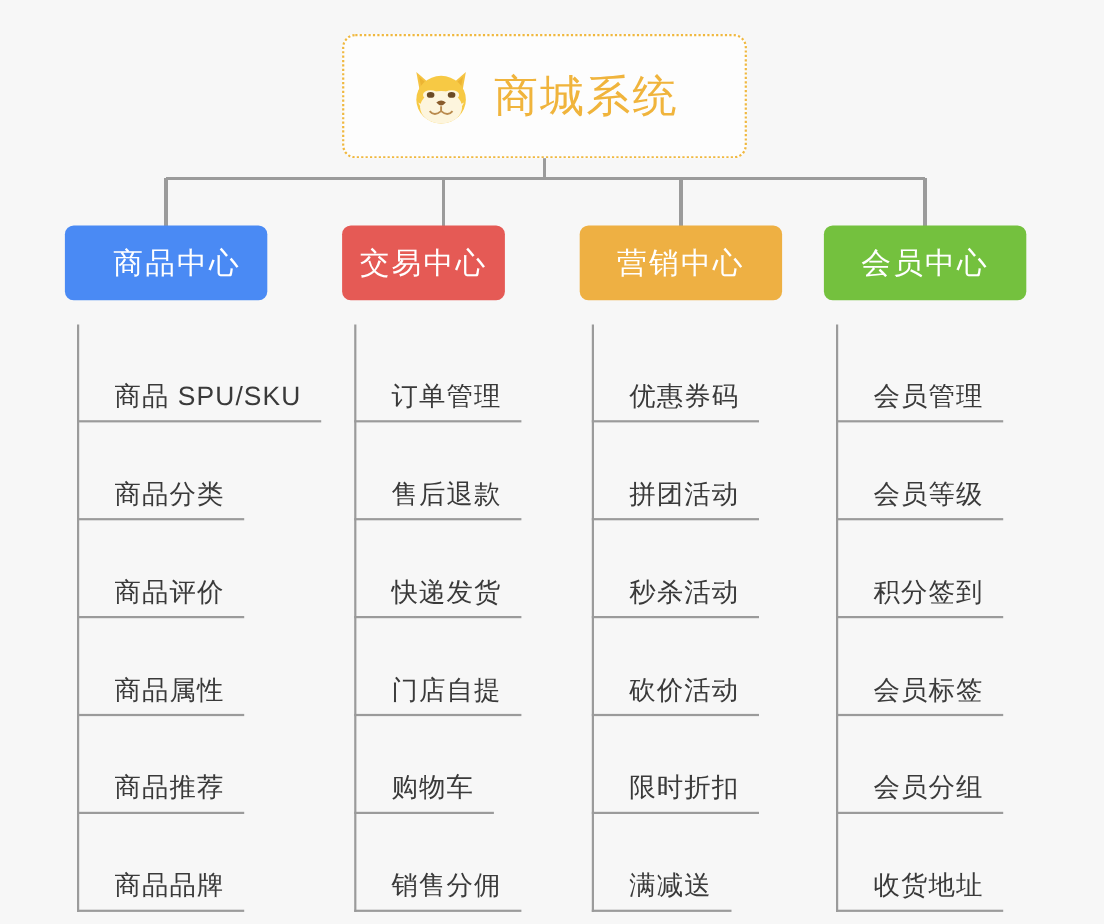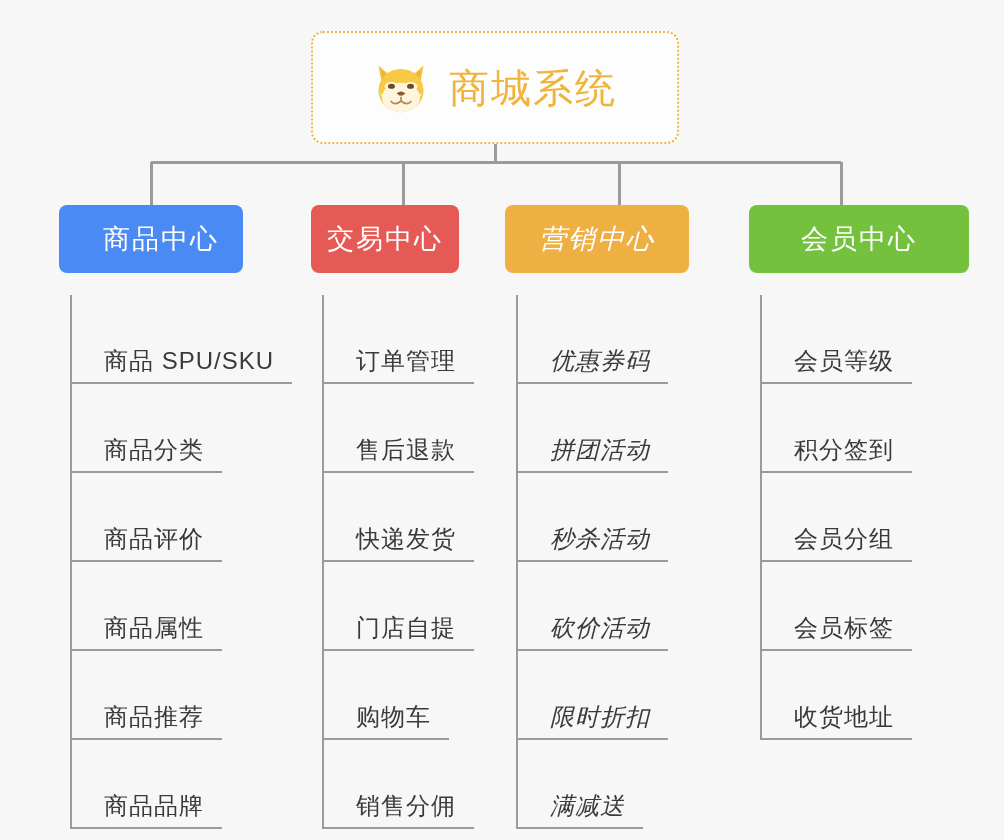--- a/index.html
+++ b/index.html
@@ -73,27 +73,27 @@
     justify-content: center;
     color: #ffffff;
     font-size: 27px;
     letter-spacing: 2px;
     white-space: nowrap;
   }
 
   
   .branch-0 { left: 59px;  }
   .branch-1 { left: 311px; }
-  .branch-2 { left: 505px; font-style: italic; }
+  .branch-2 { left: 527px; }
   .branch-3 { left: 749px; }
 
   .branch-0 .branch-header { width: 184px; padding-left: 20px; }
   .branch-1 .branch-header { width: 148px; }
   .branch-2 .branch-header { width: 184px; }
-  .branch-3 .branch-header { width: 220px; }
+  .branch-3 .branch-header { width: 184px; }
 
   
   .leaf-list {
     position: relative;
     margin-top: 22px;
     padding-left: 0;
   }
   
   .leaf-spine {
     position: absolute;
@@ -239,31 +239,34 @@
           </div>
         </div>
       </div>
       <div class="branch branch-3">
         <div class="branch-header" style="background: rgb(116, 193, 62);">
           <span>会员中心</span>
         </div>
         <div class="leaf-list">
           <div class="leaf-spine"></div>
           <div class="leaf-item">
+            <span class="leaf-label">会员管理</span>
+          </div>
+          <div class="leaf-item">
             <span class="leaf-label">会员等级</span>
           </div>
           <div class="leaf-item">
             <span class="leaf-label">积分签到</span>
           </div>
           <div class="leaf-item">
+            <span class="leaf-label">会员标签</span>
+          </div>
+          <div class="leaf-item">
             <span class="leaf-label">会员分组</span>
           </div>
           <div class="leaf-item">
-            <span class="leaf-label">会员标签</span>
-          </div>
-          <div class="leaf-item">
             <span class="leaf-label">收货地址</span>
           </div>
         </div>
       </div>
     </div>
 
 </div>
 
 </body></html>

